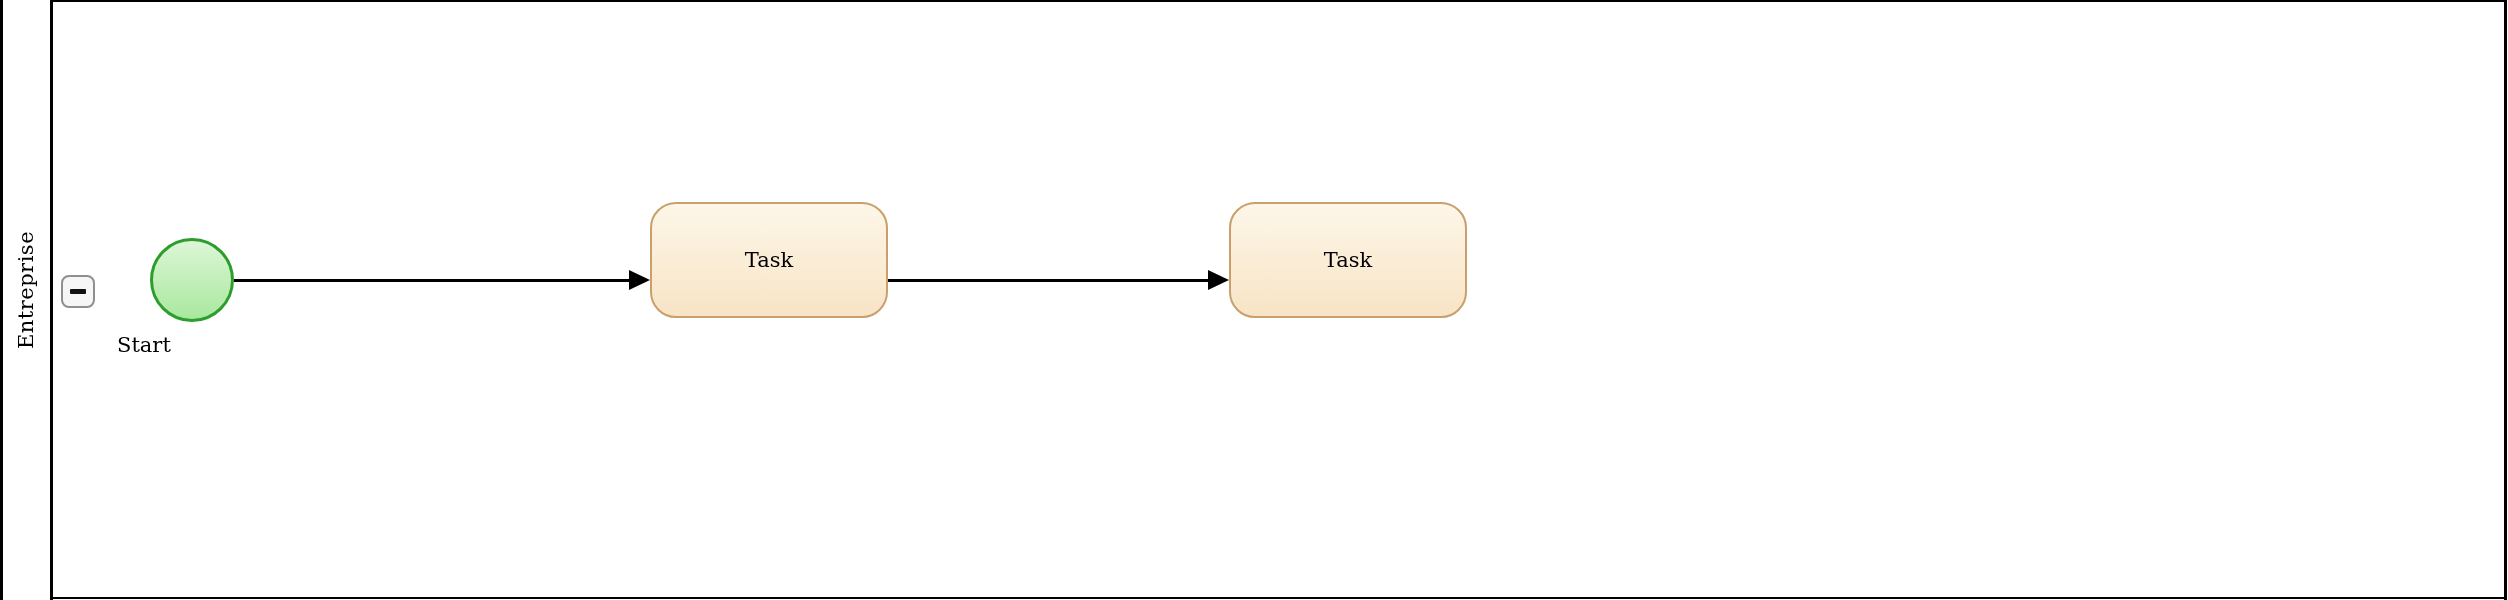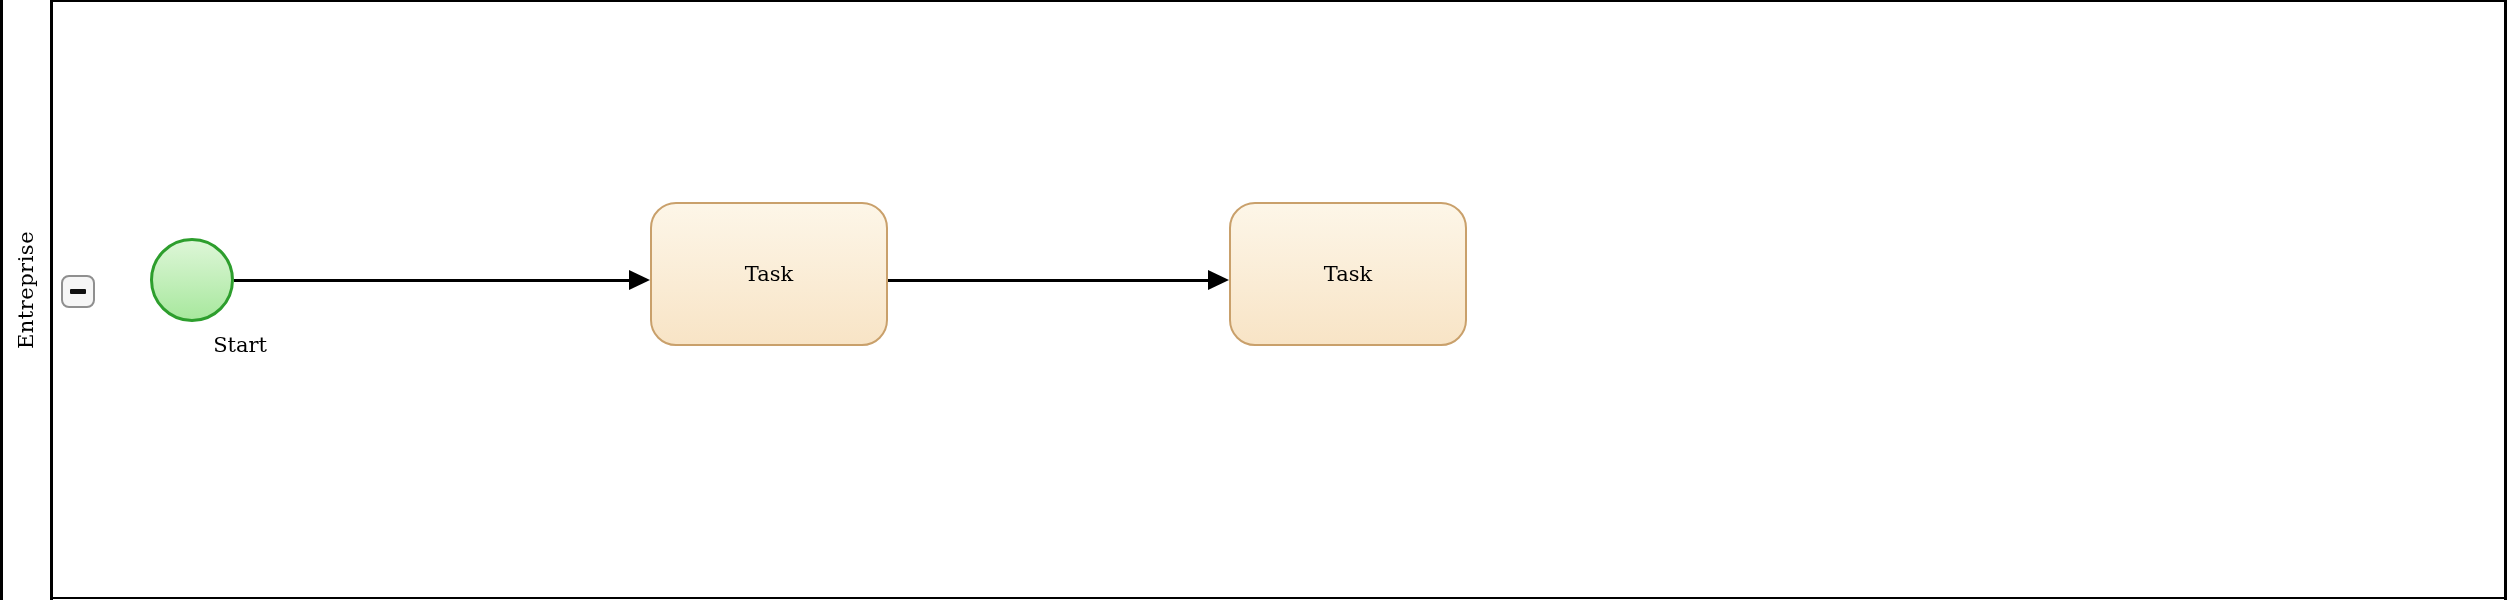--- a/index.html
+++ b/index.html
@@ -80,29 +80,29 @@
     width: 84px; height: 84px;
     box-sizing: border-box;
     border: 3px solid #2d9e2d;
     border-radius: 50%;
     background: linear-gradient(to bottom, #ddf6d7 0%, #a8e89e 100%);
   }
   .start-label {
     position: absolute;
     left: 117px; top: 333px;
     width: 150px;
-    text-align: right;
+    text-align: left;
     font-size: 21px;
   }
 
   
   .task {
     position: absolute;
     top: 202px;
-    width: 238px; height: 144px;
+    width: 238px; height: 116px;
     box-sizing: border-box;
     border: 2px solid #c9a06b;
     border-radius: 26px;
     background: linear-gradient(to bottom, #fdf6e8 0%, #f8e4c6 100%);
     display: flex;
     align-items: center;
     justify-content: center;
     font-size: 21px;
   }
   .task-1 { left: 650px; }

